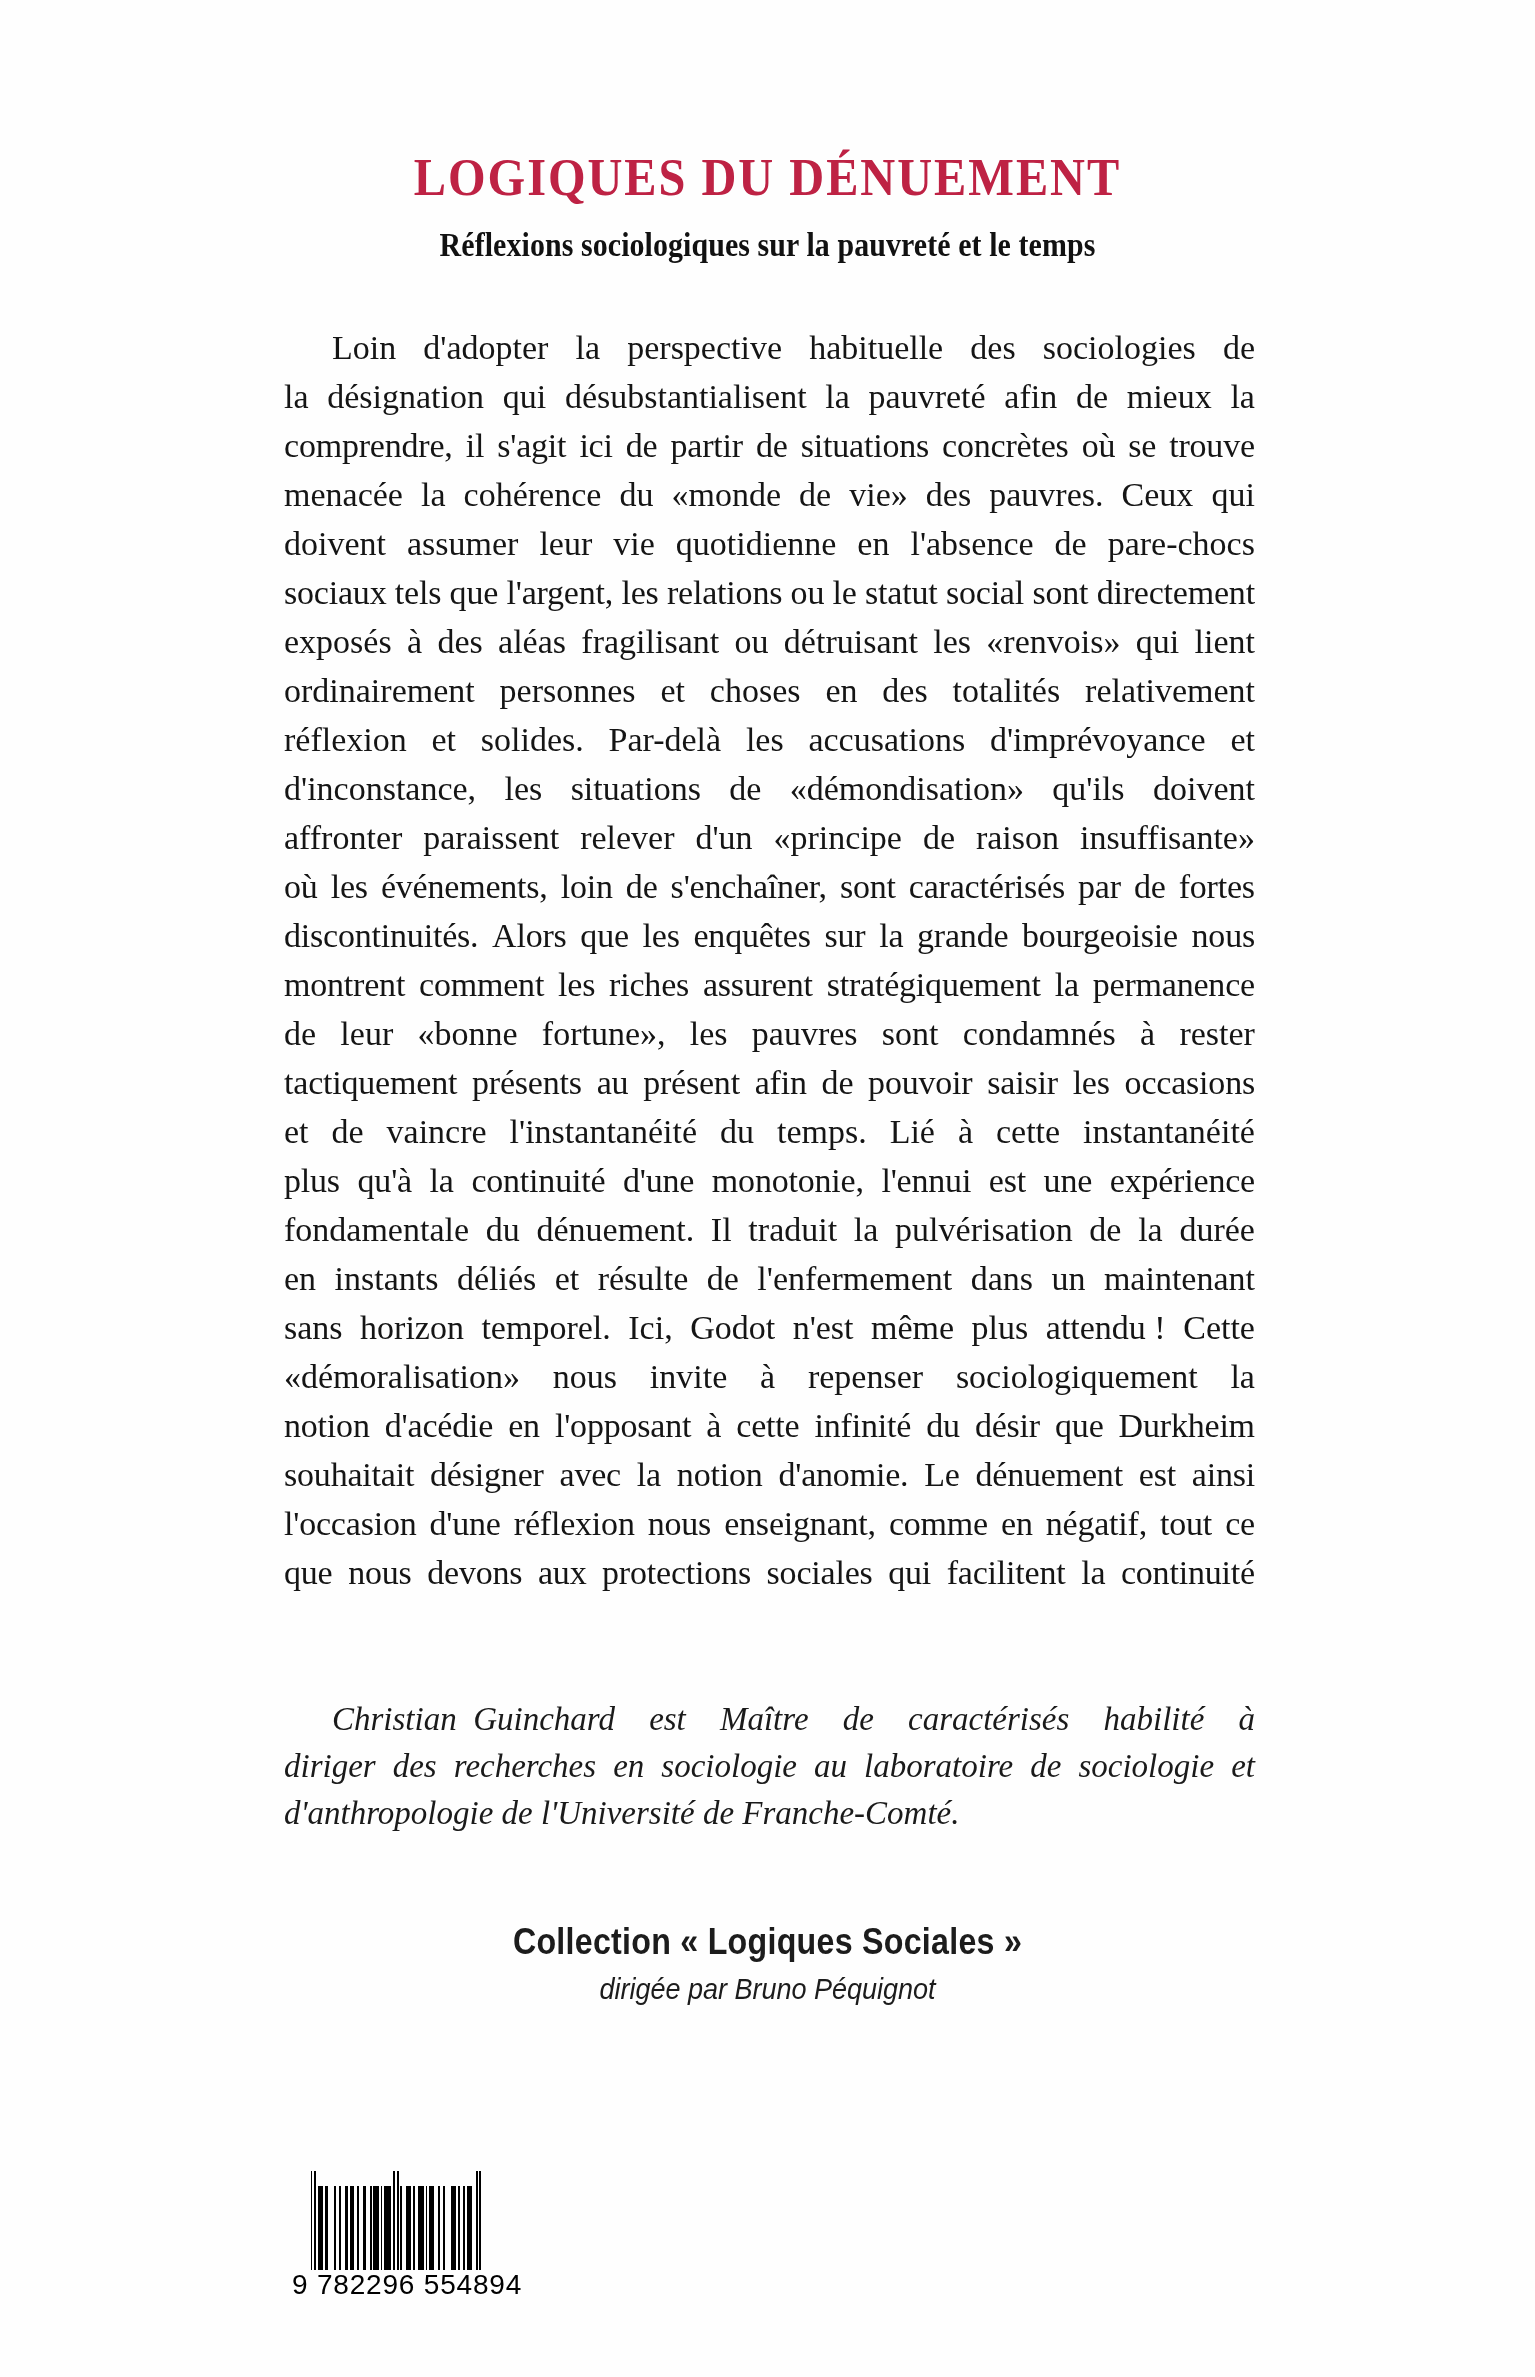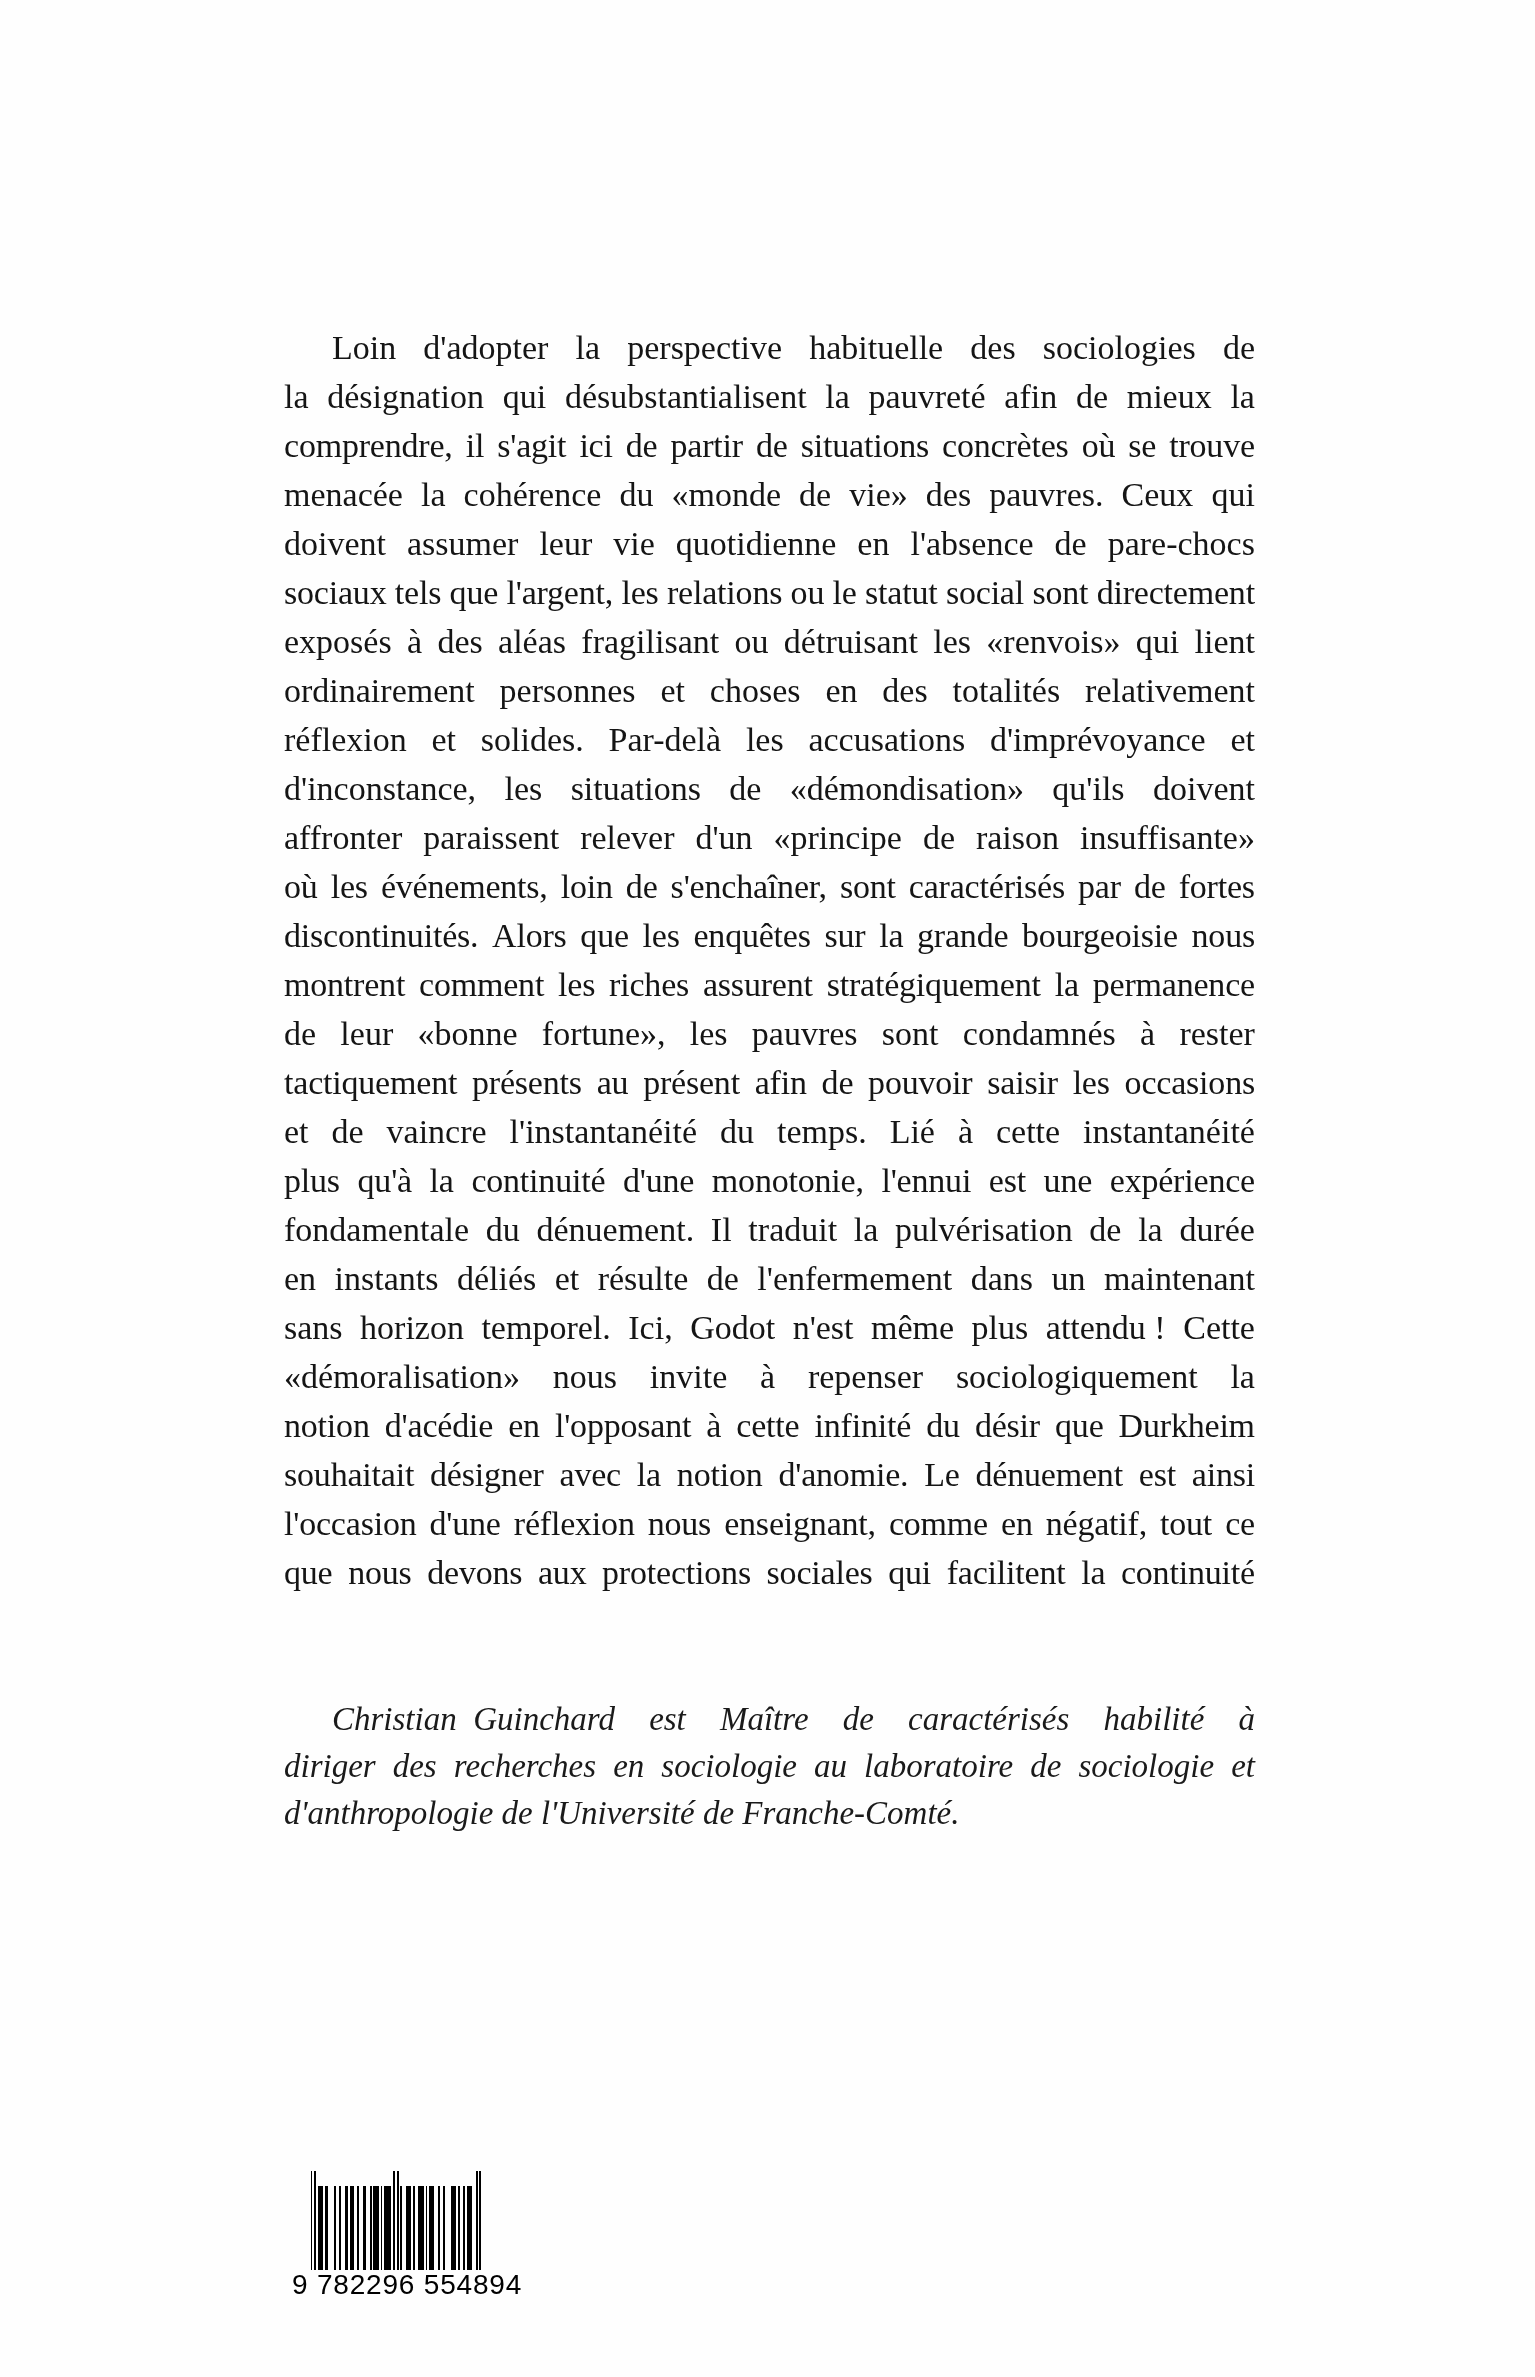--- a/index.html
+++ b/index.html
@@ -186,20 +186,24 @@
     font-size: 32px;
     margin-top: 15px;
     letter-spacing: 0.2px;
   }
 </style>
 </head>
 <body>
 
 <div class="page">
 
+  <div class="title-block">
+    <div class="book-title">LOGIQUES DU DÉNUEMENT</div>
+    <div class="book-subtitle">Réflexions sociologiques sur la pauvreté et le temps</div>
+  </div>
 
   <div class="blurb" id="blurb">
       <div class="ln j indent">
         <span>Loin</span>
         <span>d'adopter</span>
         <span>la</span>
         <span>perspective</span>
         <span>habituelle</span>
         <span>des</span>
         <span>sociologies</span>
@@ -518,20 +522,24 @@
         <span>sociologie</span>
         <span>au</span>
         <span>laboratoire</span>
         <span>de</span>
         <span>sociologie</span>
         <span>et</span>
       </div>
       <div class="aln last">d'anthropologie de l'Université de Franche-Comté.</div>
     </div>
 
+  <div class="collection">
+    <div class="collection-title">Collection « Logiques Sociales »</div>
+    <div class="collection-sub">dirigée par Bruno Péquignot</div>
+  </div>
 
   <div class="footer">
     <div class="barcode-wrap">
       <div class="barcode-bars" id="barcode-bars">
           <i class="tall" style="width: 1.8px;"></i>
           <i class="g tall" style="width: 1.8px;"></i>
           <i class="tall" style="width: 1.8px;"></i>
           <i class="g shrt" style="width: 1.8px;"></i>
           <i class="shrt" style="width: 1.8px;"></i>
           <i class="shrt" style="width: 1.8px;"></i>

